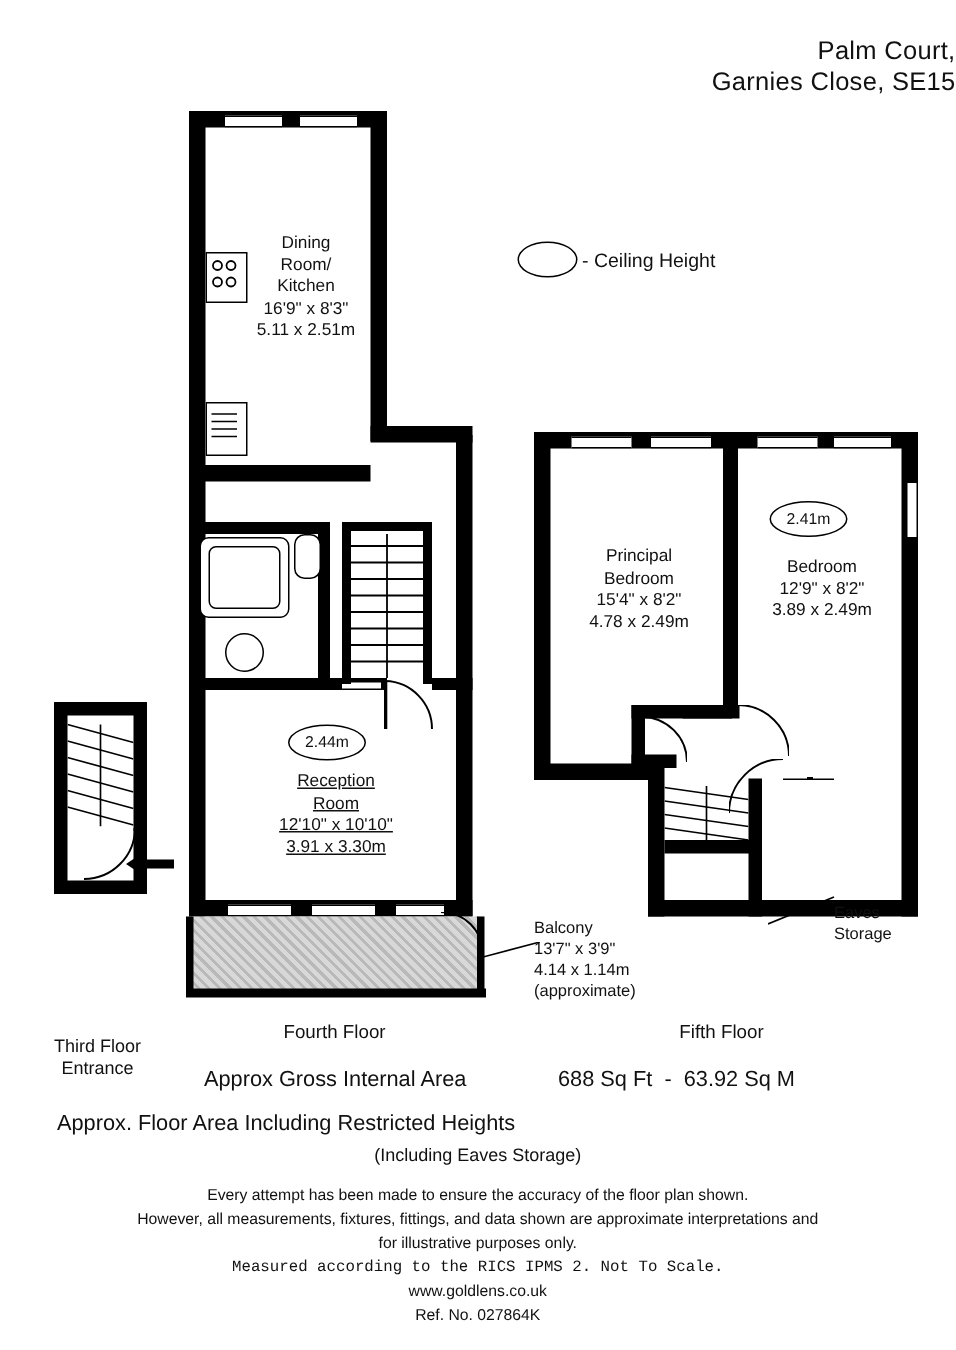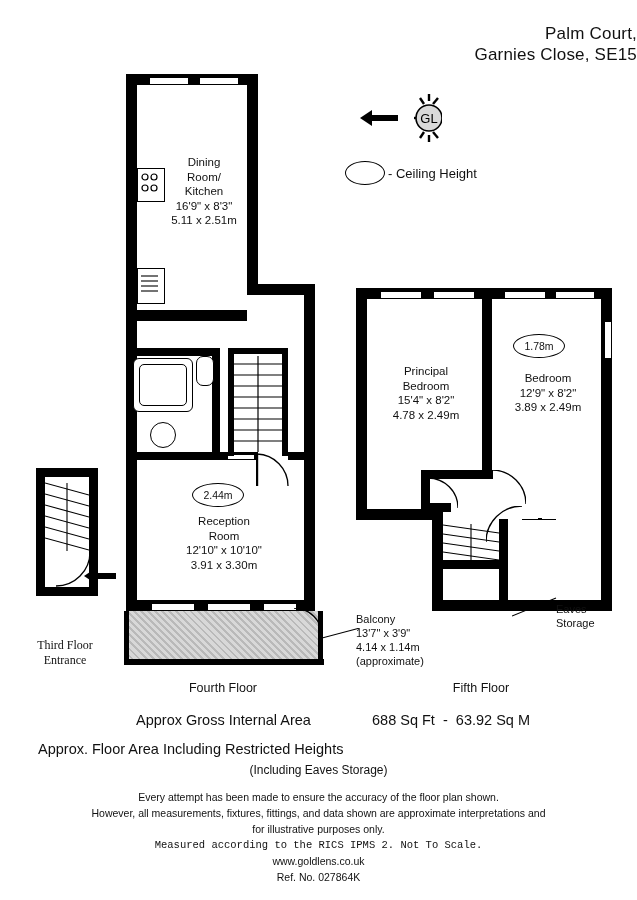--- a/index.html
+++ b/index.html
@@ -94,39 +94,20 @@
   .arrow-note { position: absolute; font-size: 11px; line-height: 14px; white-space: pre-line; }
 </style>
 </head>
 <body>
 
 <div id="page">
 
   <div class="txt ctr" id="title-line1">Palm Court,</div>
   <div class="txt ctr" id="title-line2">Garnies Close, SE15</div>
 
-  <div id="compass">
-    <svg width="84" height="54" viewBox="0 0 84 54">
-
-      <g stroke="#000" stroke-width="2.4">
-        <line x1="62" y1="6" x2="66" y2="12"></line>
-        <line x1="80" y1="6" x2="75" y2="12"></line>
-        <line x1="62" y1="46" x2="66" y2="40"></line>
-        <line x1="80" y1="46" x2="75" y2="40"></line>
-        <line x1="71" y1="2" x2="71" y2="9"></line>
-        <line x1="71" y1="50" x2="71" y2="43"></line>
-        <line x1="56" y1="26" x2="63" y2="26"></line>
-        <line x1="84" y1="26" x2="79" y2="26"></line>
-      </g>
-      <circle cx="71" cy="26" r="13" fill="#d9d9d9" stroke="#000" stroke-width="1.6"></circle>
-      <text x="71" y="31" font-family="Liberation Sans, sans-serif" font-size="13" text-anchor="middle" fill="#000" id="compass-gl">GL</text>
-
-      <polygon points="2,26 14,18 14,23 40,23 40,29 14,29 14,34" fill="#000"></polygon>
-    </svg>
-  </div>
 
   <div class="oval" style="left:345px; top:161px; width:38px; height:22px;"></div>
   <div class="txt" style="left:388px; top:166px; font-size:13px;">- Ceiling Height</div>
 
   <div>
 
     <div class="wall" style="left:126px; top:74px; width:11px; height:537px;"></div>
     <div class="wall" style="left:304px; top:290px; width:11px; height:321px;"></div>
     <div class="wall" style="left:247px; top:74px; width:11px; height:220px;"></div>
 
@@ -209,21 +190,21 @@
 
     <svg style="position:absolute;left:294px;top:608px;width:28px;height:28px;">
       <path d="M0 0 A28 28 0 0 1 28 28" fill="none" stroke="#000" stroke-width="1.3"></path>
     </svg>
 
     <div class="room-label" style="left:156px; top:155px; width:96px;">Dining
 Room/
 Kitchen
 16'9" x 8'3"
 5.11 x 2.51m</div>
-    <div class="room-label" style="left:168px; top:514px; width:112px;">Reception
+    <div class="room-label" style="left:168px; top:514px; width:112px;text-decoration:underline;">Reception
 Room
 12'10" x 10'10"
 3.91 x 3.30m</div>
     <div class="oval" style="left:192px; top:483px; width:50px; height:22px;">2.44m</div>
   </div>
 
   <div>
     <div class="wall" style="left:36px; top:468px; width:9px; height:128px;"></div>
     <div class="wall" style="left:36px; top:468px; width:62px; height:9px;"></div>
     <div class="wall" style="left:89px; top:468px; width:9px; height:128px;"></div>
@@ -244,21 +225,21 @@
     </div>
 
     <svg style="position:absolute;left:56px;top:552px;width:36px;height:36px;">
       <path d="M34 0 A34 34 0 0 1 0 34" fill="none" stroke="#000" stroke-width="1.3"></path>
       <line x1="34" y1="0" x2="34" y2="2" stroke="#000" stroke-width="2"></line>
     </svg>
 
     <svg style="position:absolute;left:84px;top:566px;width:34px;height:20px;">
       <polygon points="0,10 12,2 12,7 32,7 32,13 12,13 12,18" fill="#000"></polygon>
     </svg>
-    <div class="small-cap" style="left:10px; top:638px; width:110px;font-family:Liberation Serif, serif;">Third Floor
+    <div class="small-cap" style="left:10px; top:690px; width:110px;">Third Floor
 Entrance</div>
   </div>
 
   <div>
 
     <div class="wall" style="left:356px; top:288px; width:11px; height:232px;"></div>
     <div class="wall" style="left:356px; top:288px; width:256px; height:11px;"></div>
     <div class="wall" style="left:601px; top:288px; width:11px; height:323px;"></div>
     <div class="wall" style="left:432px; top:600px; width:180px; height:11px;"></div>
     <div class="wall" style="left:432px; top:520px; width:11px; height:91px;"></div>
@@ -305,21 +286,21 @@
       </svg>
     </div>
 
     <div class="room-label" style="left:374px; top:364px; width:104px;">Principal
 Bedroom
 15'4" x 8'2"
 4.78 x 2.49m</div>
     <div class="room-label" style="left:500px; top:371px; width:96px;">Bedroom
 12'9" x 8'2"
 3.89 x 2.49m</div>
-    <div class="oval" style="left:513px; top:334px; width:50px; height:22px;">1.78m</div>
+    <div class="oval" style="left:513px; top:334px; width:50px; height:22px;">2.41m</div>
   </div>
 
   <svg style="position:absolute;left:512px;top:594px;width:46px;height:26px;">
     <line x1="0" y1="22" x2="44" y2="4" stroke="#000" stroke-width="1.1"></line>
   </svg>
   <div class="arrow-note" style="left:556px; top:602px; width:70px;">Eaves
 Storage</div>
 
   <svg style="position:absolute;left:322px;top:628px;width:38px;height:14px;">
     <line x1="38" y1="0" x2="0" y2="10" stroke="#000" stroke-width="1.1"></line>

